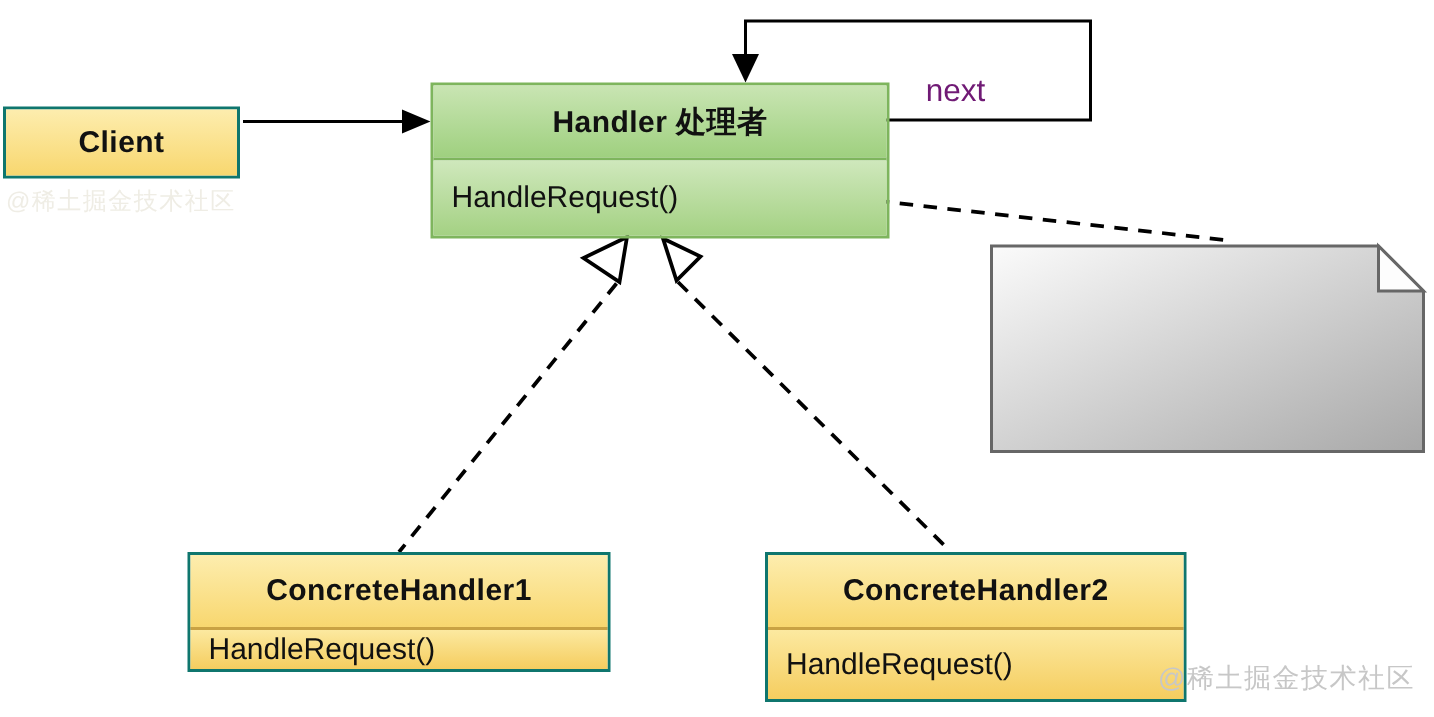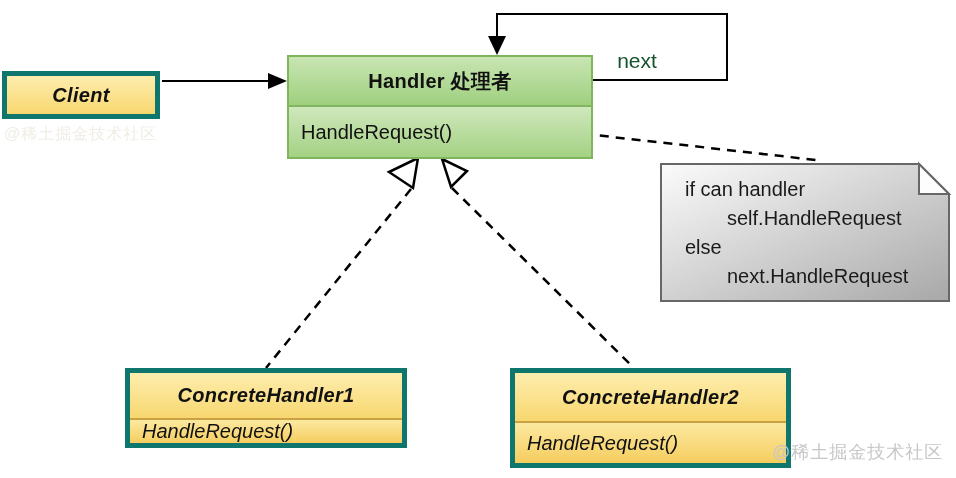--- a/index.html
+++ b/index.html
@@ -11,21 +11,21 @@
   .uml-box{position:absolute;display:flex;flex-direction:column;box-sizing:border-box;}
   .uml-head{
     display:flex;align-items:center;justify-content:center;
     font-weight:bold;font-size:20px;letter-spacing:.3px;
   }
   .uml-method{
     flex:1;display:flex;align-items:center;padding-left:12px;
     font-size:20px;font-weight:400;
   }
   
-  .yellow{border:5px solid #0f766e;font-style:italic;}
+  .yellow{border:2px solid #0f766e;}
   .yellow .uml-head{
     height:48px;border-bottom:2px solid #C9A243;
     background:linear-gradient(180deg,#FDEDAE 0%,#F8D76F 100%);
   }
   .yellow.single .uml-head{border-bottom:none;height:100%;}
   .yellow .uml-method{background:linear-gradient(180deg,#FCE9A0 0%,#F5CD5F 100%);}
   
   .green{border:2px solid #7EB55D;}
   .green .uml-head{
     height:48px;border-bottom:2px solid #7EB55D;
@@ -33,21 +33,21 @@
   }
   .green .uml-method{background:linear-gradient(180deg,#CFE8BC 0%,#A4D183 100%);}
 
   #client-box{left:2px;top:71px;width:158px;height:48px;}
   #handler-box{left:287px;top:55px;width:306px;height:104px;}
   #concrete1-box{left:125px;top:368px;width:282px;height:80px;}
   #concrete2-box{left:496px;top:368px;width:281px;height:100px;margin-left:14px;}
 
   #next-label{
     position:absolute;left:590px;top:49px;width:94px;text-align:center;
-    font-size:21px;color:#14532d;
+    font-size:21px;color:#701a75;
   }
   #note-text{
     position:absolute;left:661px;top:175px;width:288px;
     font-size:20px;line-height:29px;color:#1a1a1a;
   }
   #note-text .line{padding-left:24px;white-space:nowrap;}
   #note-text .line.indent{padding-left:66px;}
 
   #watermark{
     position:absolute;left:772px;top:440px;font-size:18px;color:#C7C7C7;
@@ -94,26 +94,20 @@
     <div class="uml-head">Client</div>
   </div>
 
   <div id="handler-box" class="uml-box green">
     <div class="uml-head">Handler  处理者</div>
     <div class="uml-method">HandleRequest()</div>
   </div>
 
   <div id="next-label">next</div>
 
-  <div id="note-text">
-    <div class="line">if can handler</div>
-    <div class="line indent">self.HandleRequest</div>
-    <div class="line">else</div>
-    <div class="line indent">next.HandleRequest</div>
-  </div>
 
   <div id="concrete1-box" class="uml-box yellow">
     <div class="uml-head">ConcreteHandler1</div>
     <div class="uml-method">HandleRequest()</div>
   </div>
 
   <div id="concrete2-box" class="uml-box yellow">
     <div class="uml-head">ConcreteHandler2</div>
     <div class="uml-method">HandleRequest()</div>
   </div>

